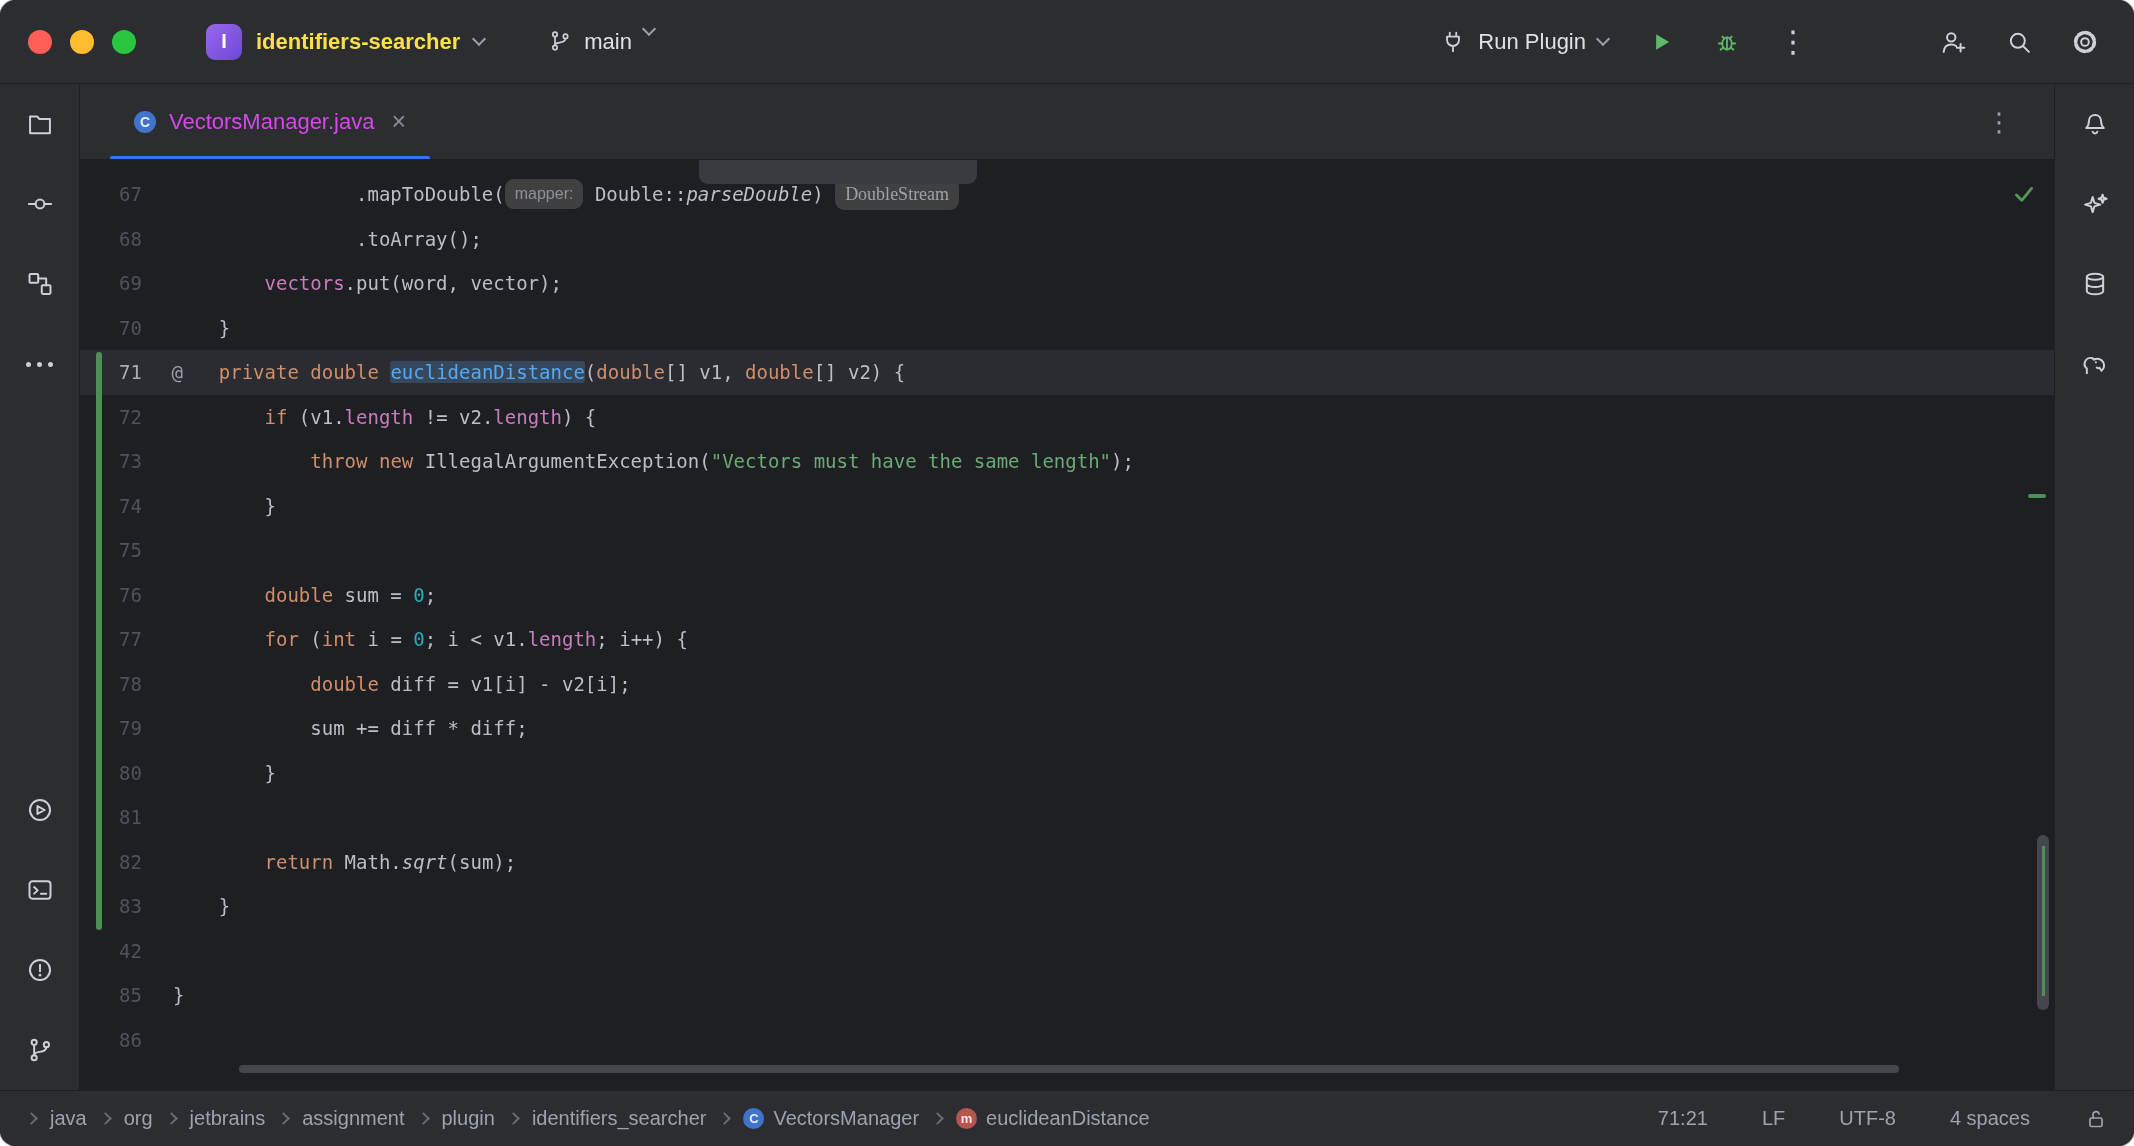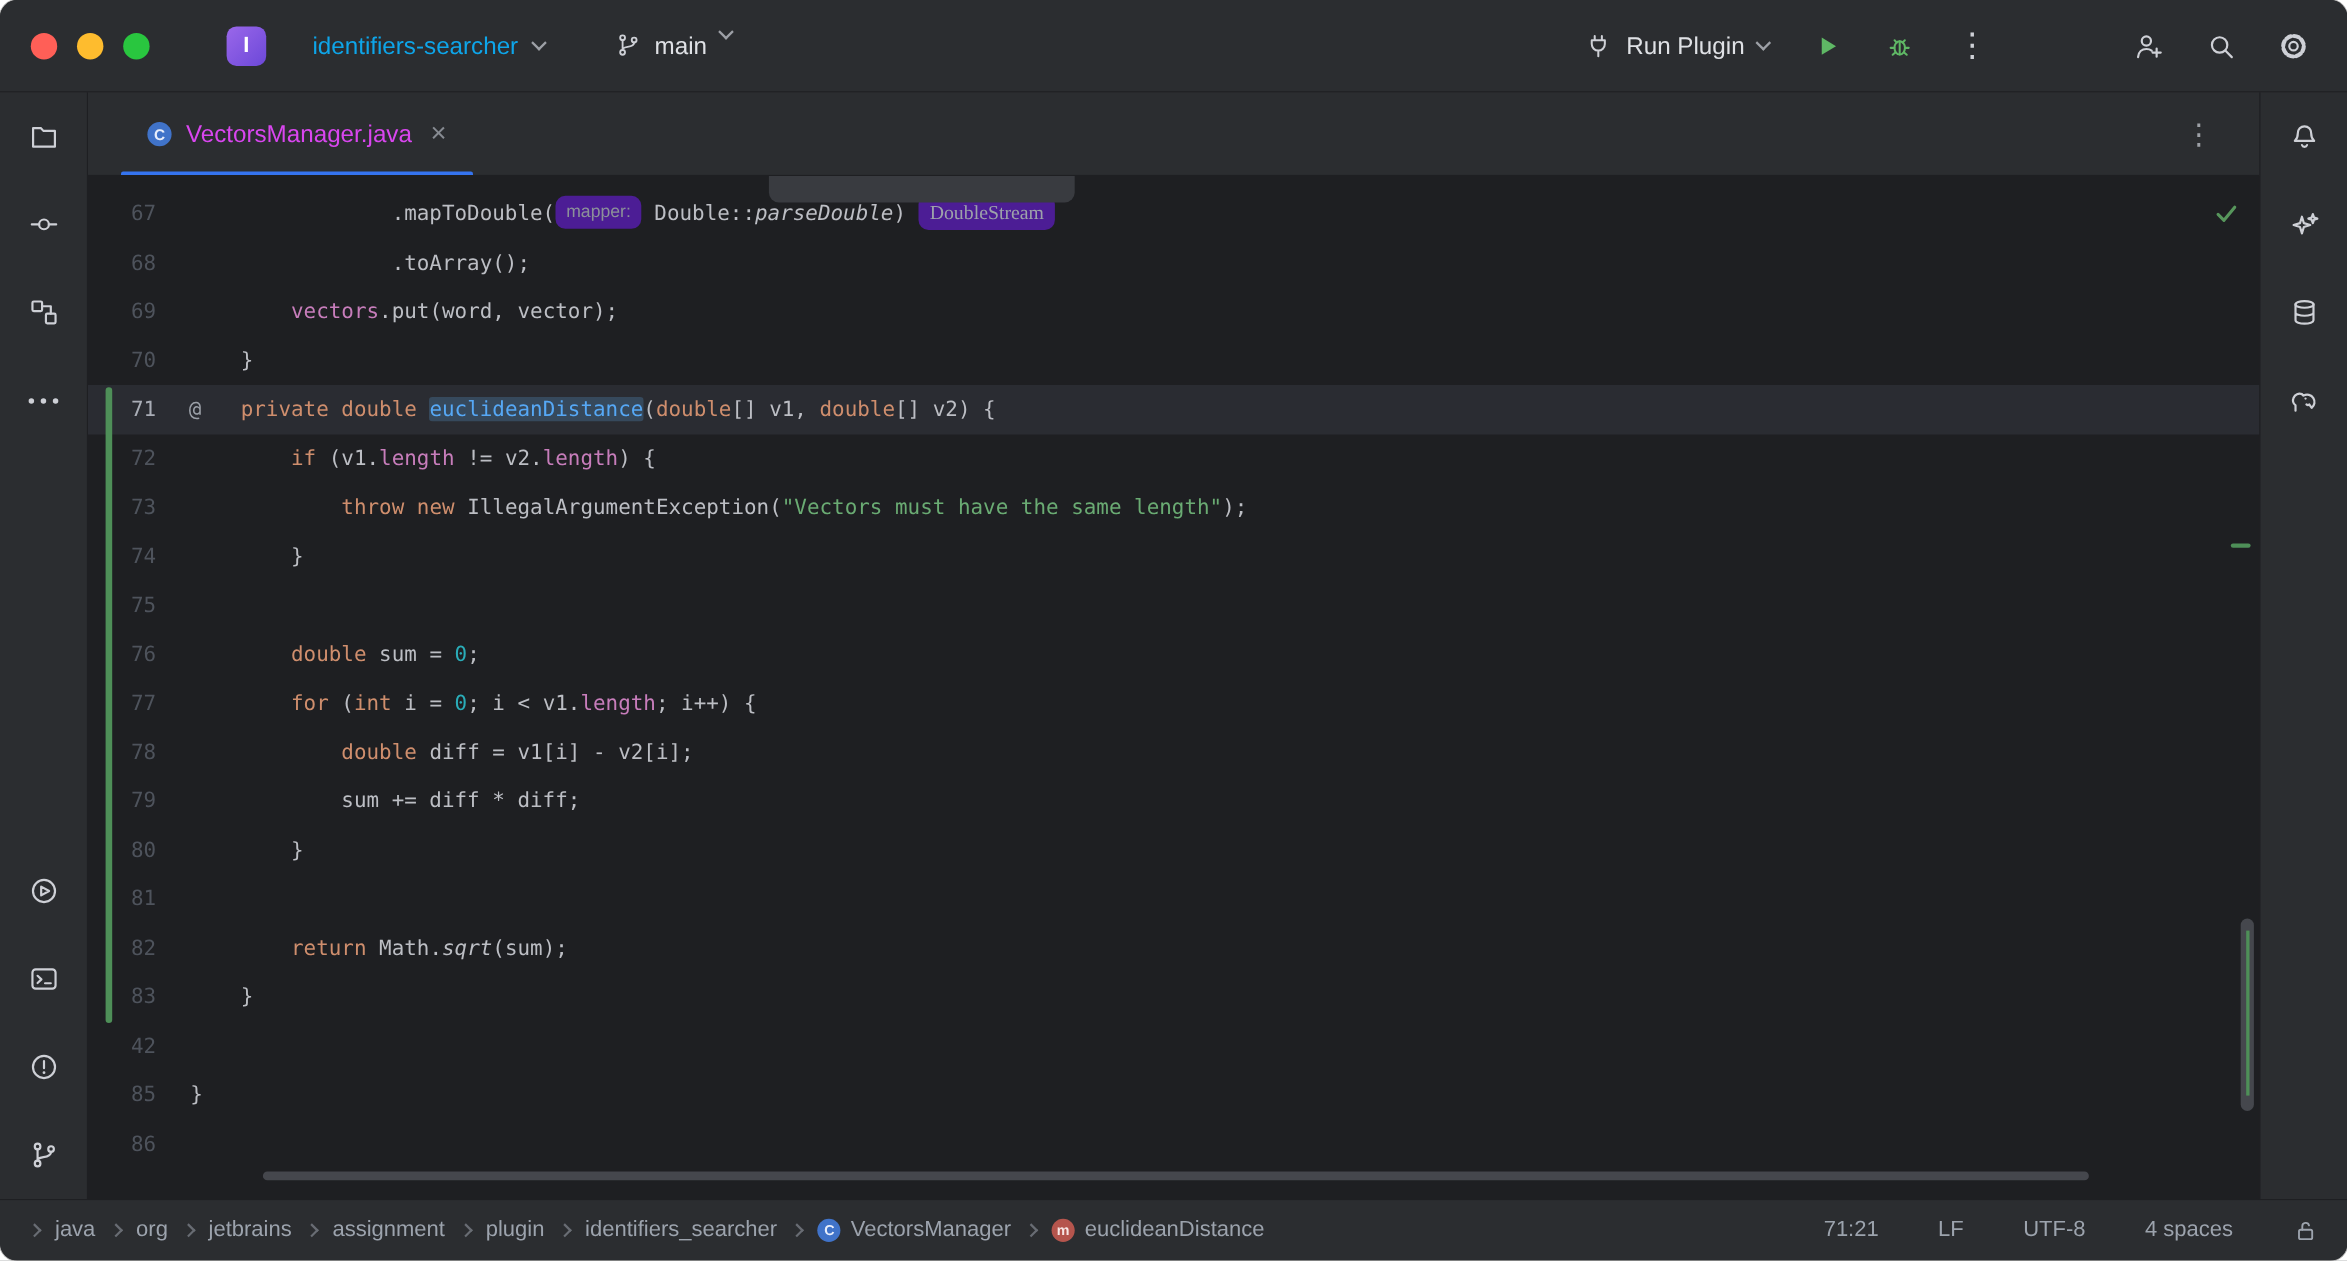--- a/index.html
+++ b/index.html
@@ -7,21 +7,21 @@
           font-family:"Liberation Sans",sans-serif;position:relative;box-shadow:0 0 0 1px #00000055;}
 
   
   .titlebar{height:84px;background:#2b2d30;display:flex;align-items:center;box-sizing:border-box;border-bottom:1px solid #1e1f22;}
   .traffic{display:flex;gap:18px;margin-left:28px;}
   .tl{width:24px;height:24px;border-radius:50%;}
   .tl.red{background:#ff5f57}.tl.yellow{background:#febc2e}.tl.green{background:#29c63f}
   .proj{display:flex;align-items:center;gap:14px;margin-left:60px;padding:8px 10px;border-radius:10px;}
   .proj-icon{width:36px;height:36px;border-radius:9px;background:linear-gradient(135deg,#9a67ea,#6c48d8);
              color:#fff;font-weight:700;font-size:20px;display:flex;align-items:center;justify-content:center;}
-  .proj-name{color:#0ea5e9;font-size:22px;font-weight:400;margin-left:28px;}
+  .proj-name{color:#fde047;font-size:22px;font-weight:700;}
   .chev-down{width:8px;height:8px;border-right:2px solid #9da0a6;border-bottom:2px solid #9da0a6;transform:rotate(45deg);margin-top:-5px;}
   .branch{display:flex;align-items:flex-start;gap:12px;margin-left:44px;color:#dfe1e5;font-size:22px;padding:8px 10px;border-radius:10px;}
   .tb-right{margin-left:auto;display:flex;align-items:center;margin-right:28px;gap:24px;}
   .run-widget{display:flex;align-items:center;gap:12px;color:#dfe1e5;font-size:22px;padding:6px 8px;border-radius:10px;}
   .tb-btn{width:42px;height:42px;display:flex;align-items:center;justify-content:center;border-radius:10px;}
   .kebab{color:#ced0d6;font-size:30px;line-height:1;}
   .gap-big{width:70px;}
   .icn{fill:none;stroke:#ced0d6;stroke-width:1.7;stroke-linecap:round;stroke-linejoin:round;}
   .icn.green{stroke:#5fb865;}
 
@@ -54,21 +54,21 @@
   .line{display:flex;height:44.5px;line-height:44.5px;white-space:pre;min-width:100%;}
   .line.current{background:#2a2c32;}
   .gutter{width:93px;flex:none;position:relative;color:#4e535c;}
   .num{position:absolute;right:31px;}
   .line.current .num{color:#a9adb6;}
   .gutter-at{position:absolute;right:-10px;color:#9ba0a8;}
   .code{flex:none;}
   .sd{color:#bcbec4}.sk{color:#cf8e6d}.ss{color:#6aab73}.sn{color:#2aacb8}.sf{color:#c77dbb}
   .si{color:#bcbec4;font-style:italic}
   .sdecl{color:#56a8f5;background:#36495c;border-radius:3px;}
-  .inlay{display:inline-block;background:#4c1d95;color:#8c9199;border-radius:9px;padding:0 10px;
+  .inlay{display:inline-block;background:#404040;color:#8c9199;border-radius:9px;padding:0 10px;
          font-family:"Liberation Sans",sans-serif;font-size:16px;line-height:30px;height:30px;vertical-align:middle;margin-top:-4px;}
   .inlay.big{font-size:18px;line-height:32px;height:32px;color:#9da2aa;font-family:Liberation Serif, serif;}
 
   .change-bar{position:absolute;left:16px;top:192px;width:6px;height:578px;background:#4e8f58;border-radius:3px;z-index:3;}
   .crop-hint{position:absolute;left:619px;top:-12px;width:278px;height:36px;background:#393b40;border-radius:9px;}
   .inspect{position:absolute;right:16px;top:20px;}
   .stripe-dash{position:absolute;right:8px;top:334px;width:18px;height:4px;background:#4e8f58;border-radius:2px;}
   .vthumb{position:absolute;right:5px;top:675px;width:12px;height:175px;background:#45474d;border-radius:6px;}
   .vgreen{position:absolute;right:9px;top:686px;width:3px;height:150px;background:#4e8f58;z-index:2;}
   .hscroll{position:absolute;left:159px;top:905px;width:1660px;height:8px;background:#45474d;border-radius:4px;}

